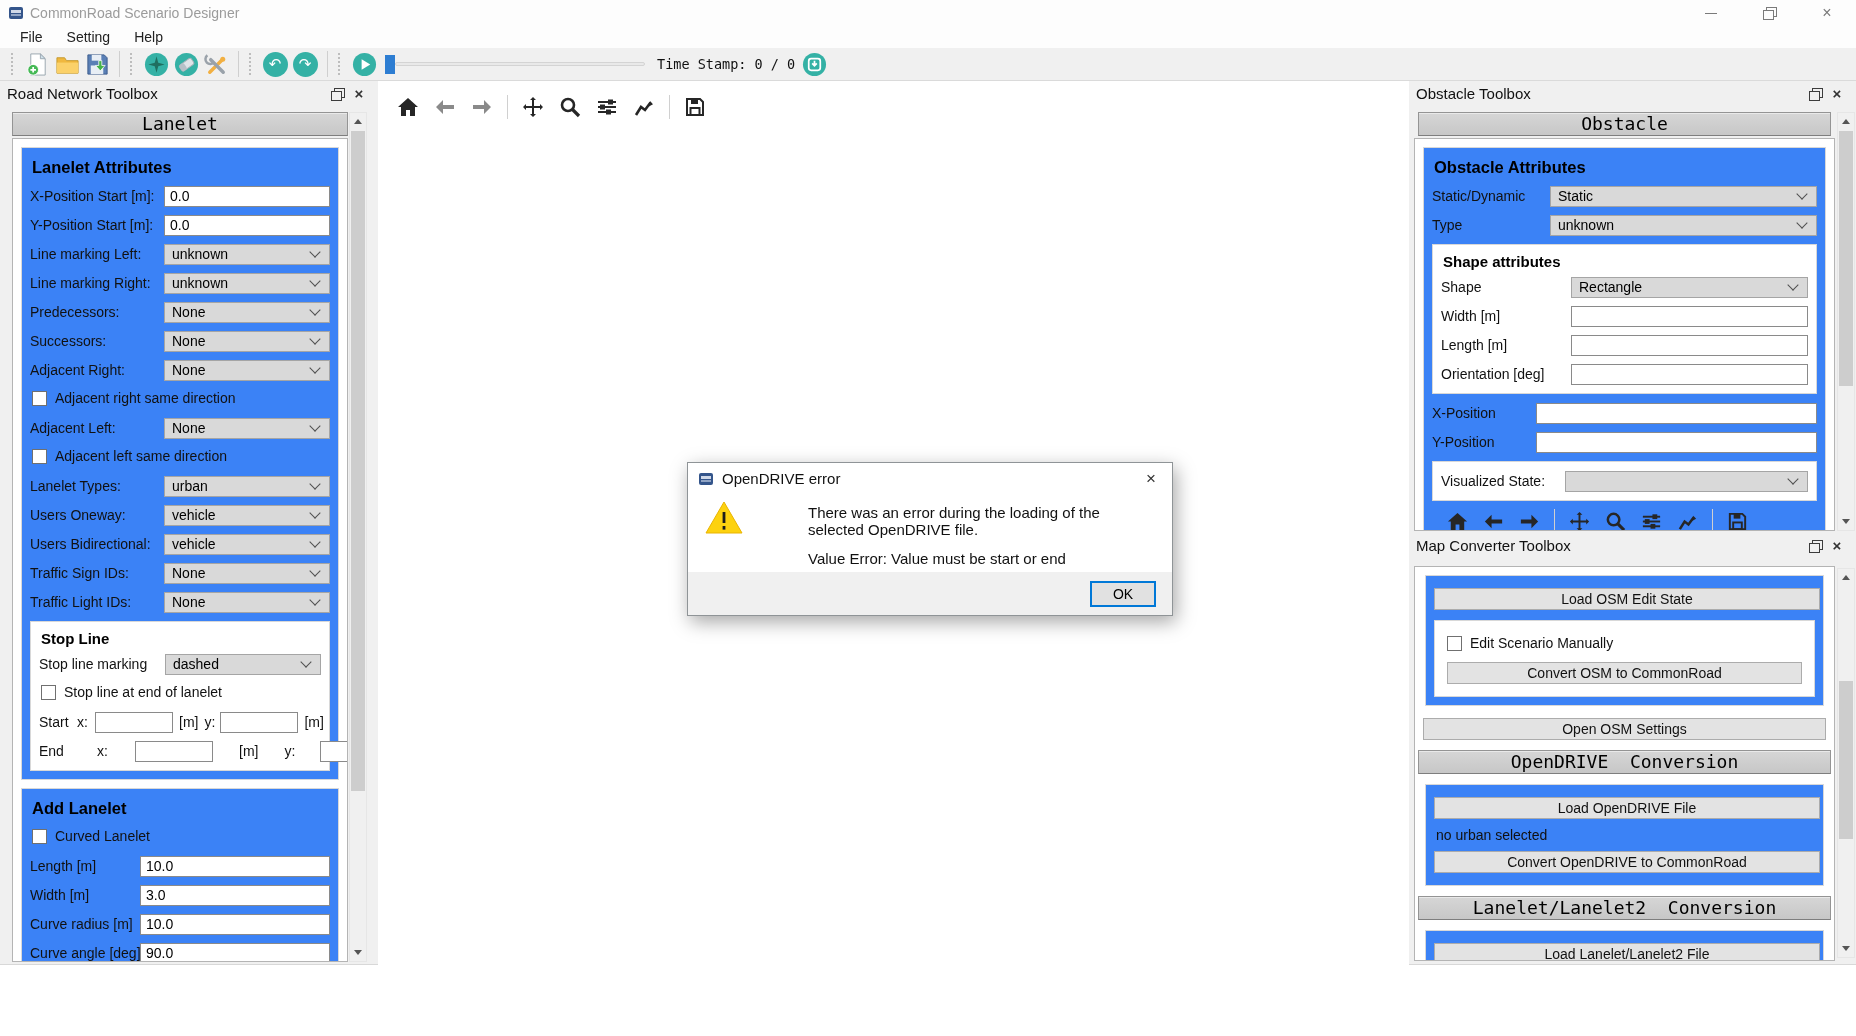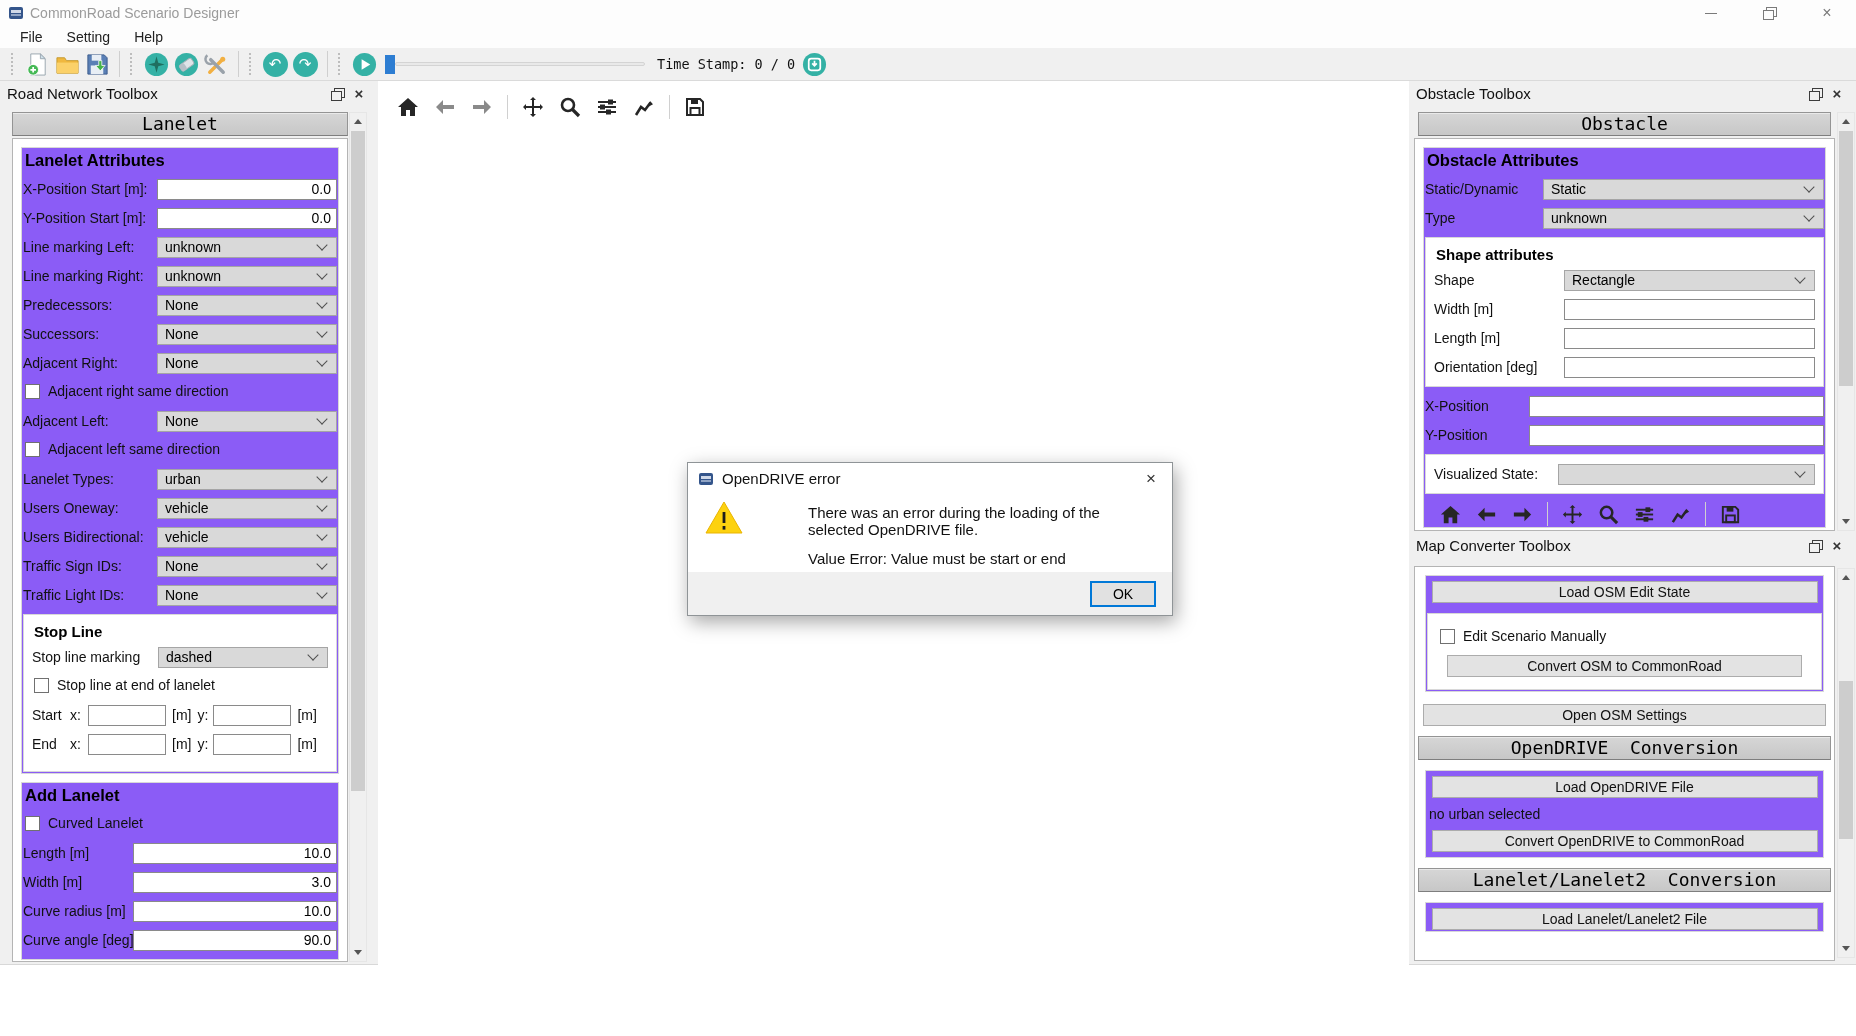--- a/index.html
+++ b/index.html
@@ -51,30 +51,30 @@
   .tabbar { background:linear-gradient(#d6d6d6,#c7c7c7); border:1px solid #949494; border-bottom-color:#7e7e7e; box-shadow:inset 0 1px 0 #e9e9e9;
     text-align:center; font-family:"DejaVu Sans Mono", monospace; font-size:18px; color:#000; line-height:22px; height:24px; white-space:pre; }
   
   .vscroll { position:absolute; width:18px; background:#f0f0f0; border:1px solid #e6e6e6; }
   .sbbtn { position:absolute; left:0; width:16px; height:17px; display:flex; align-items:center; justify-content:center; }
   .sbup::after { content:""; border-left:4px solid transparent; border-right:4px solid transparent; border-bottom:5px solid #555; }
   .sbdn::after { content:""; border-left:4px solid transparent; border-right:4px solid transparent; border-top:5px solid #555; }
   .sbthumb { position:absolute; left:1px; width:14px; background:#cdcdcd; }
   
   .cbox { position:absolute; background:#fff; border:1px solid #b4b4b4; overflow:hidden; }
-  .group { border:1px solid #d8d8d8; margin:8px; padding:1px; background:#8b5cf6; }
+  .group { border:1px solid #d8d8d8; margin:8px; padding:8px; background:#3b82f6; }
   .subgroup { border:1px solid #d8d8d8; padding:8px; margin-top:8px; background:#fff; }
   .h1 { font-size:16.5px; font-weight:bold; color:#000; margin:2px 0 8px 2px; }
   .h2 { font-size:15px; font-weight:bold; color:#000; margin:0 0 6px 2px; }
   
   .row { display:flex; align-items:center; height:22px; margin-bottom:7px; }
   .lbl { font-size:14px; color:#111; white-space:nowrap; }
   .lbl.c1 { width:134px; flex:none; }
   .inp { height:21px; border:1px solid #8a8a8a; background:#fff; font-family:"Liberation Sans", sans-serif; font-size:14px; padding:0 5px; outline:none; }
-  .inp.num { text-align:right; }
+  .inp.num { text-align:left; }
   .grow { flex:1; min-width:0; }
   .sel { height:21px; background:#d9d9d9; border:1px solid #a5a5a5; display:flex; align-items:center; justify-content:space-between; padding-left:7px; }
   .sel .sv { font-size:14px; color:#000; white-space:nowrap; overflow:hidden; }
   .chev { width:8px; height:8px; border-right:1.6px solid #505050; border-bottom:1.6px solid #505050; transform:rotate(45deg); margin:-4px 10px 0 6px; flex:none; }
   .chkrow { display:flex; align-items:center; height:20px; margin:2px 0 9px 2px; gap:8px; }
   .chk { width:15px; height:15px; border:1px solid #707070; background:#fff; flex:none; }
   .chklbl { font-size:14px; color:#111; white-space:nowrap; }
   .unit { font-size:14px; color:#111; margin:0 6px; white-space:nowrap; }
   
   .btn { display:block; height:22px; background:#e3e3e3; border:1px solid #acacac; font-family:"Liberation Sans", sans-serif; font-size:14px; color:#111; text-align:center; line-height:20px; width:100%; }
@@ -338,21 +338,21 @@
             </div>
           <div class="row">
             <span class="lbl" style="width:38px;flex:none;">Start</span>
             <span class="lbl" style="width:18px;flex:none;">x:</span>
             <input class="inp" style="width: 78px;">
             <span class="unit">[m]</span>
             <span class="lbl" style="width:16px;flex:none;">y:</span>
             <input class="inp" style="width: 78px;">
             <span class="unit">[m]</span>
           </div>
-          <div class="row" style="margin-bottom:8px;">
+          <div class="row" style="margin-bottom:0;gap:20px;">
             <span class="lbl" style="width:38px;flex:none;">End</span>
             <span class="lbl" style="width:18px;flex:none;">x:</span>
             <input class="inp" style="width: 78px;">
             <span class="unit">[m]</span>
             <span class="lbl" style="width:16px;flex:none;">y:</span>
             <input class="inp" style="width: 78px;">
             <span class="unit">[m]</span>
           </div>
         </div>
       </div>

